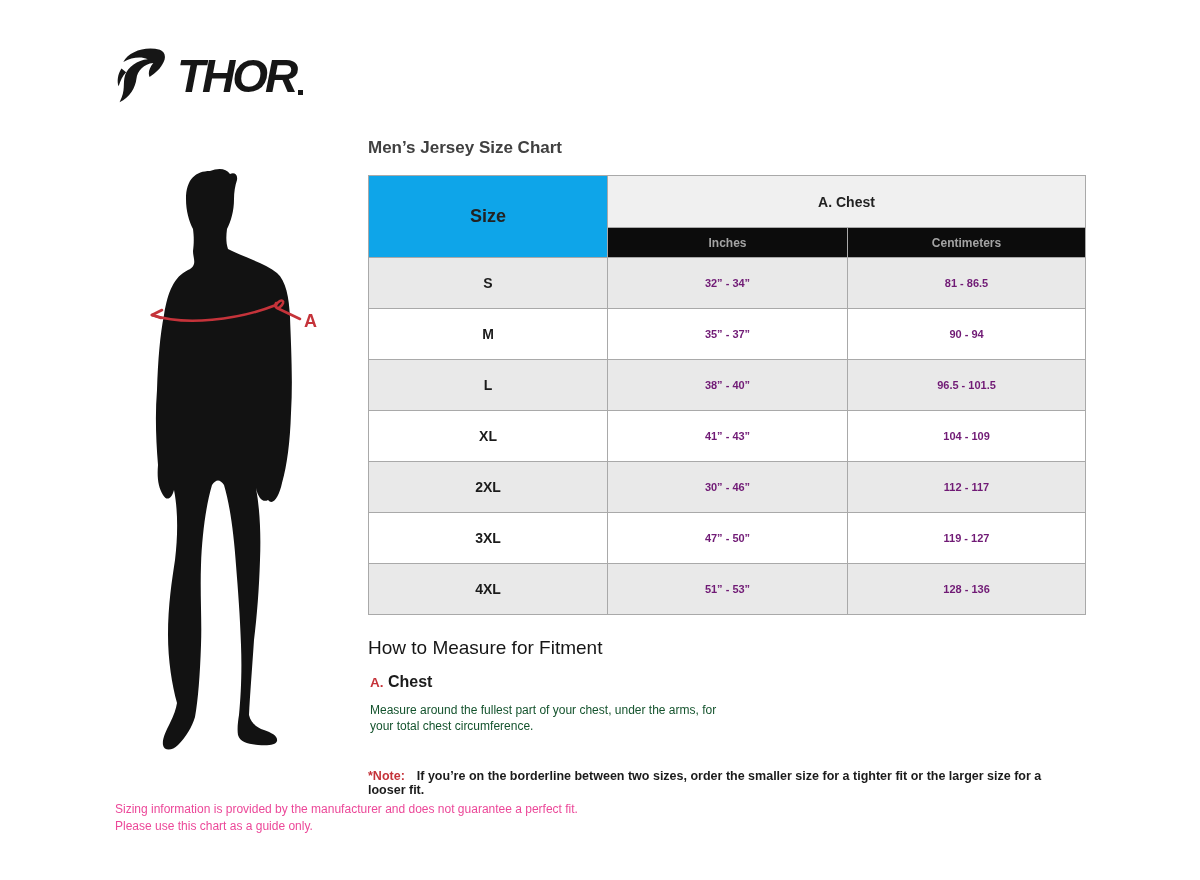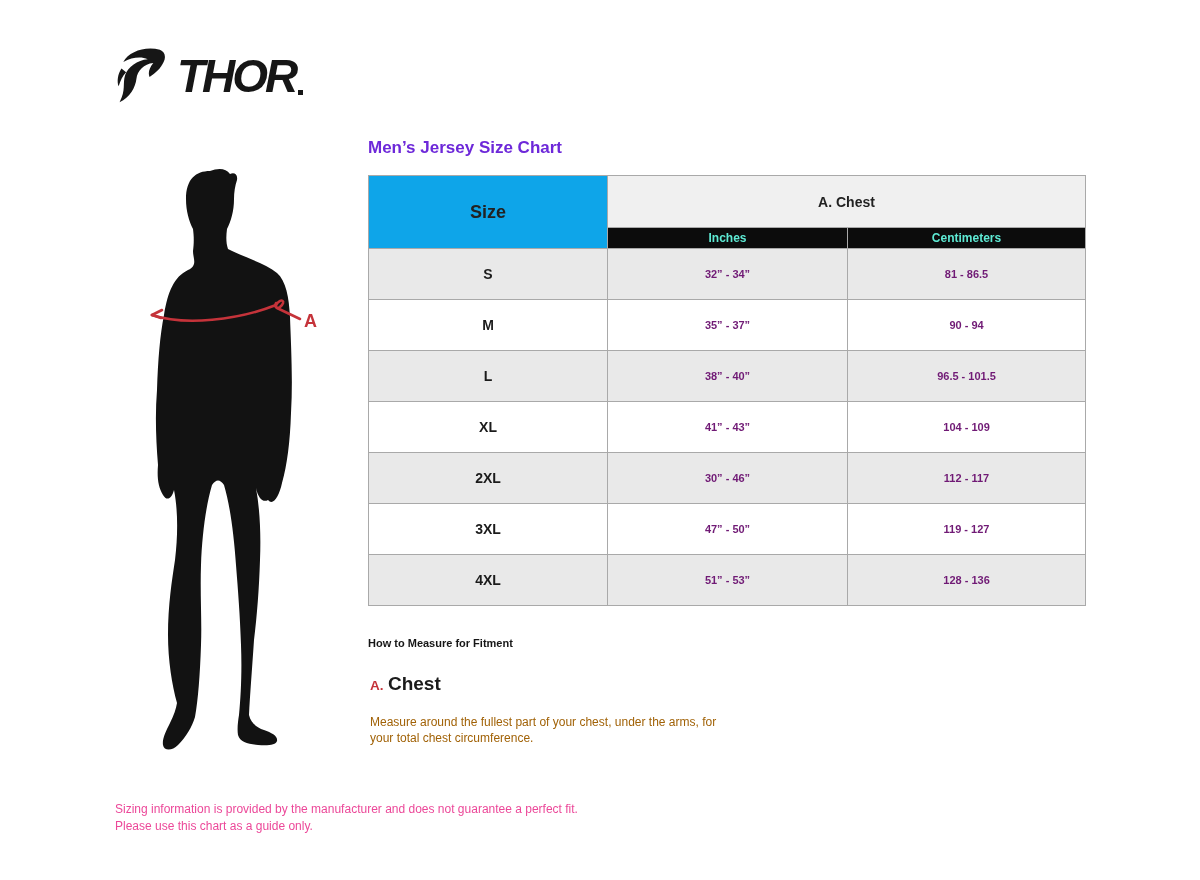--- a/index.html
+++ b/index.html
@@ -52,21 +52,21 @@
     height: 600px;
   }
 
   
   .chart-title {
     position: absolute;
     left: 368px;
     top: 138px;
     font-size: 17px;
     font-weight: bold;
-    color: #6d28d9;
+    color: #404040;
   }
   .table-wrap {
     position: absolute;
     left: 368px;
     top: 175px;
     width: 717px;
   }
   table {
     width: 717px;
     border-collapse: collapse;
@@ -85,52 +85,52 @@
   }
   th.group-head {
     background: #f0f0f0;
     height: 52px;
     font-size: 14px;
     font-weight: bold;
     color: #222;
   }
   th.unit-head {
     background: #0c0c0c;
-    color: #5eead4;
-    height: 21px;
+    color: #a3a3a3;
+    height: 30px;
     font-size: 12px;
     font-weight: bold;
   }
   td { height: 51px; font-size: 11px; color: #701a75; font-weight: bold; }
   td.size-cell { font-weight: bold; color: #1b1b1b; font-size: 14px; }
   tr.row-alt td { background: #e9e9e9; }
   tr.row-plain td { background: #ffffff; }
 
   
   .measure-title {
     position: absolute;
     left: 368px;
     top: 637px;
-    font-size: 11px;
-    font-weight: bold;
+    font-size: 19px;
+    font-weight: normal;
     color: #161616;
   }
   .measure-item {
     position: absolute;
     left: 370px;
     top: 673px;
     width: 370px;
   }
   .measure-key { color: #c5333a; font-weight: bold; font-size: 13.5px; }
-  .measure-name { color: #1b1b1b; font-weight: bold; font-size: 19px; }
+  .measure-name { color: #1b1b1b; font-weight: bold; font-size: 16px; }
   .measure-desc {
-    margin-top: 20px;
+    margin-top: 12px;
     font-size: 12px;
     line-height: 1.32;
-    color: #a16207;
+    color: #14532d;
     width: 360px;
   }
 
   
   .note {
     position: absolute;
     left: 368px;
     top: 769px;
     width: 680px;
     font-size: 12.5px;
@@ -281,19 +281,22 @@
 
   <div class="measure-title">How to Measure for Fitment</div>
   <div class="measure-item">
     <div>
       <span class="measure-key">A.</span>
       <span class="measure-name">Chest</span>
     </div>
     <div class="measure-desc">Measure around the fullest part of your chest, under the arms, for your total chest circumference.</div>
   </div>
 
+  <div class="note">
+    <span class="note-label">*Note:</span><span>If you’re on the borderline between two sizes, order the smaller size for a tighter fit or the larger size for a looser fit.</span>
+  </div>
 
   <div class="disclaimer">
     <div>Sizing information is provided by the manufacturer and does not guarantee a perfect fit.</div>
     <div>Please use this chart as a guide only.</div>
   </div>
 
 </div>
 
 </body></html>

